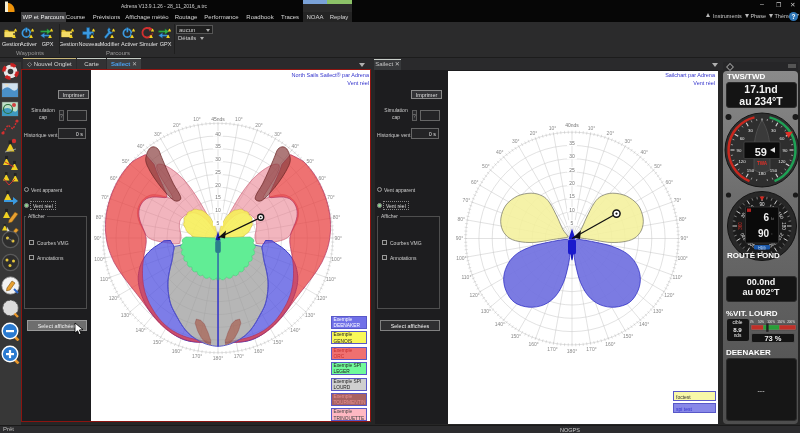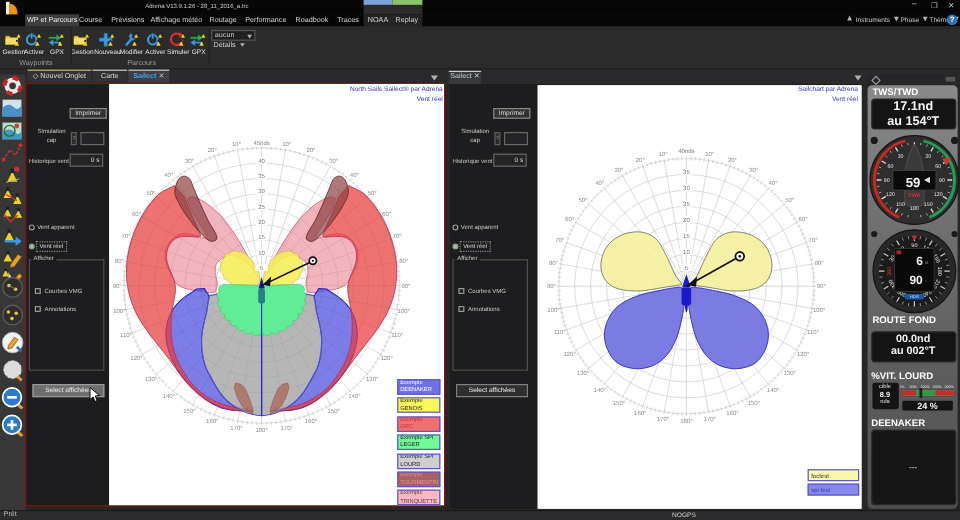--- a/index.html
+++ b/index.html
@@ -967,21 +967,21 @@
 
 <div class="abs" style="left:723px;top:62px;width:75px;height:8.5px;background:#262628"></div>
 <svg class="abs" width="8" height="8" viewBox="0 0 8 8" style="left:726px;top:62.5px">
     <rect x="1.6" y="1.6" width="4.8" height="4.8" fill="none" stroke="#999" stroke-width="1" transform="rotate(45 4 4)"></rect>
   </svg>
 <div class="abs" style="left:788px;top:64px;width:8px;height:4px;background:#555"></div>
 <div class="abs" style="left:723px;top:70.5px;width:75px;height:353.5px;border-radius:4px;background:linear-gradient(180deg,#8a8a8a,#6e6e6e 35%,#4e4e4e)"></div>
 <div class="abs" style="left:727px;top:71.5px;font-size:8px;font-weight:bold;color:#fff">TWS/TWD</div>
 <div class="abs" style="left:725.5px;top:81.5px;width:71px;height:26px;background:#141414;border-radius:3px;border:1px solid #2a2a2a;text-align:center">
   <div style="font-size:10.5px;font-weight:bold;color:#f5f5f5;line-height:13px">17.1nd</div>
-  <div style="font-size:10.5px;font-weight:bold;color:#f5f5f5;line-height:11px">au 154°T</div>
+  <div style="font-size:10.5px;font-weight:bold;color:#f5f5f5;line-height:11px">au 234°T</div>
 </div>
 <svg width="76" height="80" viewBox="0 0 76 80" style="position:absolute;left:723.5px;top:110px">
     <circle cx="4.5" cy="7" r="3" fill="#1a1a1a"></circle>
     <circle cx="71.5" cy="7" r="3" fill="#1a1a1a"></circle>
     <circle cx="38" cy="40" r="37" fill="#2e2e2e" stroke="#151515" stroke-width="1"></circle>
     <path d="M25.5,71.1 A33.5,33.5 0 0 1 30.5,7.4" fill="none" stroke="#c8281e" stroke-width="2.5"></path>
     <path d="M45.5,7.4 A33.5,33.5 0 0 1 50.5,71.1" fill="none" stroke="#1fa055" stroke-width="2.5"></path>
     <line x1="32.9" y1="69.1" x2="32.5" y2="71.0" stroke="#d8d8d8" stroke-width="0.6"></line>
     <line x1="27.9" y1="67.7" x2="27.2" y2="69.6" stroke="#d8d8d8" stroke-width="0.6"></line>
     <line x1="24.2" y1="63.8" x2="22.2" y2="67.3" stroke="#d8d8d8" stroke-width="1.1"></line>
@@ -1093,21 +1093,21 @@
     <polygon points="35.4,6.5 40.6,6.5 38,10.5" fill="#d02820"></polygon>
     <rect x="21.5" y="17" width="33" height="36" rx="1" fill="#0a0a0a" stroke="#3c3c3c" stroke-width="0.7"></rect>
     <rect x="23" y="18.5" width="4" height="3.4" fill="#b02020"></rect>
     <text x="45" y="31" fill="#f0f0f0" font-size="10" font-weight="bold" text-anchor="end">6</text>
     <text x="47" y="30" fill="#999" font-size="3.6">kt</text>
     <text x="45" y="47" fill="#f0f0f0" font-size="10" font-weight="bold" text-anchor="end">90</text>
     <text x="47" y="46" fill="#999" font-size="3.6">°</text>
     <rect x="30" y="55" width="16" height="4.6" rx="1.4" fill="#1a57a8"></rect>
     <text x="38" y="58.6" fill="#cfe3ff" font-size="3.4" text-anchor="middle">HDG</text>
   </svg>
-<div class="abs" style="left:727px;top:262px;font-size:8px;font-weight:bold;color:#fff">ROUTE FOND</div>
+<div class="abs" style="left:727px;top:251px;font-size:8px;font-weight:bold;color:#fff">ROUTE FOND</div>
 <div class="abs" style="left:725.5px;top:275.5px;width:71px;height:26px;background:#141414;border-radius:3px;border:1px solid #2a2a2a;text-align:center">
   <div style="font-size:9px;font-weight:bold;color:#f5f5f5;line-height:11px">00.0nd</div>
   <div style="font-size:9px;font-weight:bold;color:#f5f5f5;line-height:9px">au 002°T</div>
 </div>
 <div class="abs" style="left:726px;top:308.5px;font-size:8px;font-weight:bold;color:#fff">%VIT. LOURD</div>
 <div class="abs" style="left:726.5px;top:319px;width:22px;height:21.5px;background:#141414;border-radius:2px;text-align:center;color:#eee">
   <div style="font-size:4.8px;line-height:6px;margin-top:1px">cible</div>
   <div style="font-size:6.2px;font-weight:bold;line-height:7px">8.9</div>
   <div style="font-size:4.8px;line-height:6px">nds</div>
 </div>
@@ -1116,19 +1116,19 @@
     <text x="11" y="3.4" fill="#f0f0f0" font-size="3" text-anchor="middle">50%</text>
     <text x="21" y="3.4" fill="#f0f0f0" font-size="3" text-anchor="middle">100%</text>
     <text x="31" y="3.4" fill="#f0f0f0" font-size="3" text-anchor="middle">150%</text>
     <text x="41" y="3.4" fill="#f0f0f0" font-size="3" text-anchor="middle">200%</text>
     <rect x="1" y="4.6" width="45" height="5.6" rx="1" fill="#8a8a8a" stroke="#333" stroke-width="0.5"></rect>
     <rect x="1.4" y="5.2" width="12" height="4.4" fill="#c03028"></rect>
     <rect x="13.4" y="5.2" width="16" height="4.4" fill="#28a038"></rect>
     <rect x="29.4" y="5.2" width="16.2" height="4.4" fill="#c03028"></rect>
     <rect x="16.2" y="3.4" width="2.4" height="8.4" fill="#222"></rect>
   </svg>
-<div class="abs" style="left:751px;top:333px;width:44px;height:10px;background:#141414;border-radius:2px;border:1px solid #555;font-size:7.5px;font-weight:bold;color:#f0f0f0;text-align:center;line-height:10px">24 %</div>
+<div class="abs" style="left:751px;top:333px;width:44px;height:10px;background:#141414;border-radius:2px;border:1px solid #555;font-size:7.5px;font-weight:bold;color:#f0f0f0;text-align:center;line-height:10px">73 %</div>
 <div class="abs" style="left:726px;top:348px;font-size:8px;font-weight:bold;color:#fff">DEENAKER</div>
 <div class="abs" style="left:725.5px;top:358px;width:71px;height:63px;background:#161616;border-radius:3px;border:1px solid #2a2a2a;text-align:center;font-size:7px;color:#e0e0e0;line-height:63px">---</div>
 
 <div class="abs" style="left:0;top:425px;width:800px;height:8px;background:#2c2c2e;border-top:1px solid #1a1a1a"></div>
 <div class="abs" style="left:3px;top:426px;font-size:6px;color:#bbb">Prêt</div>
 <div class="abs" style="left:540px;top:426.5px;width:60px;text-align:center;font-size:5.5px;color:#ccc">NOGPS</div>
 
 </body></html>

